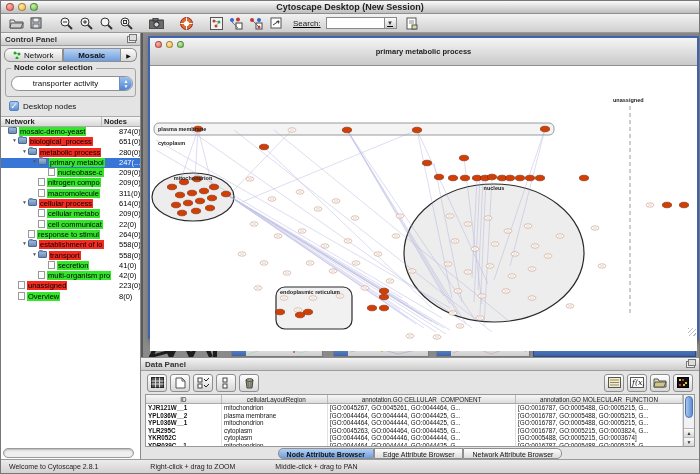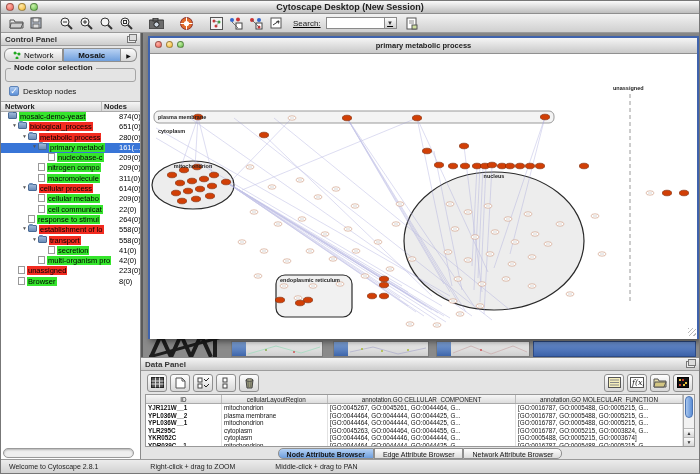--- a/index.html
+++ b/index.html
@@ -95,21 +95,21 @@
   .cp-inset { position:absolute; left:2px; bottom:1px; width:131px; height:10px;
     border:1px solid #9a9a9a; border-radius:6px; background:#efefef;
     box-shadow:inset 0 1px 2px rgba(0,0,0,.25); }
 
   
   .workarea { flex:1; display:flex; flex-direction:column; min-width:0; }
   .desktop { flex:1; position:relative; background:#8a8a8a; overflow:hidden;
     border-left:2px solid #5a5a5a; }
   .netwin { position:absolute; left:5px; top:3px; width:551px; height:303px;
     border:2px solid #3f63ad; background:#fff; box-shadow:2px 3px 6px rgba(0,0,0,.45); }
-  .netwin .wtitle { height:16px; position:relative; display:flex; align-items:center;
+  .netwin .wtitle { height:28px; position:relative; display:flex; align-items:center;
     background:linear-gradient(#f5f5f5,#c9c9c9); border-bottom:1px solid #909090; }
   .netwin .wtitle .wt { width:100%; text-align:center; font-size:7.5px; font-weight:bold; color:#222; }
   .netwin .lights { top:3px; }
   .netwin .light { width:7px; height:7px; }
   .canvas { position:relative; width:547px; height:285px; background:#fff; }
   .canvas svg { display:block; }
   .resize-grip { position:absolute; right:1px; bottom:1px; width:8px; height:8px;
     background:repeating-linear-gradient(135deg,#bbb 0 1px,transparent 1px 3px); }
   .ministrip { position:absolute; top:308px; height:16px;
     background:linear-gradient(#f0f0f0,#cfcfcf); border:1px solid #7a7a7a; display:flex; }
@@ -309,20 +309,27 @@
             </svg>
             <span>Network</span>
           </div>
           <div class="cp-tab active">
             <span>Mosaic</span>
           </div>
           <div class="cp-tab-more">▶</div>
         </div>
       <div class="groupbox">
         <span class="legend">Node color selection</span>
+        <div class="combo">
+          <span class="val">transporter activity</span>
+          <span class="step">
+              <span>▲</span>
+              <span>▼</span>
+            </span>
+        </div>
       </div>
       <div class="chk-row">
         <span class="chk">✓</span>
         <span class="chk-label">Desktop nodes</span>
       </div>
       <div class="tree-head">
         <span class="c1">Network</span>
         <span class="c2">Nodes</span>
       </div>
       <div class="tree" id="tree">
@@ -345,21 +352,21 @@
             <span class="arr">▼</span>
             <span class="ticon folder"></span>
             <span class="tlabel red">metabolic process</span>
             <span class="tcount">280(0)</span>
           </div>
           <div class="trow sel">
             <span style="width:30px;flex:0 0 30px"></span>
             <span class="arr">▼</span>
             <span class="ticon folder"></span>
             <span class="tlabel green">primary metabol</span>
-            <span class="tcount">161(...</span>
+            <span class="tcount">247(...</span>
           </div>
           <div class="trow">
             <span style="width:40px;flex:0 0 40px"></span>
             <span class="arr"></span>
             <span class="ticon doc"></span>
             <span class="tlabel green">nucleobase-c</span>
             <span class="tcount">209(0)</span>
           </div>
           <div class="trow">
             <span style="width:30px;flex:0 0 30px"></span>
@@ -435,21 +442,21 @@
             <span style="width:10px;flex:0 0 10px"></span>
             <span class="arr"></span>
             <span class="ticon doc"></span>
             <span class="tlabel red">unassigned</span>
             <span class="tcount">223(0)</span>
           </div>
           <div class="trow">
             <span style="width:10px;flex:0 0 10px"></span>
             <span class="arr"></span>
             <span class="ticon doc"></span>
-            <span class="tlabel green">Browser</span>
+            <span class="tlabel green">Overview</span>
             <span class="tcount">8(0)</span>
           </div>
         </div>
       <div class="cp-inset"></div>
     </div>
 
     <div class="workarea">
       <div class="desktop">
 
         <svg class="zigzag" width="84" height="26">

